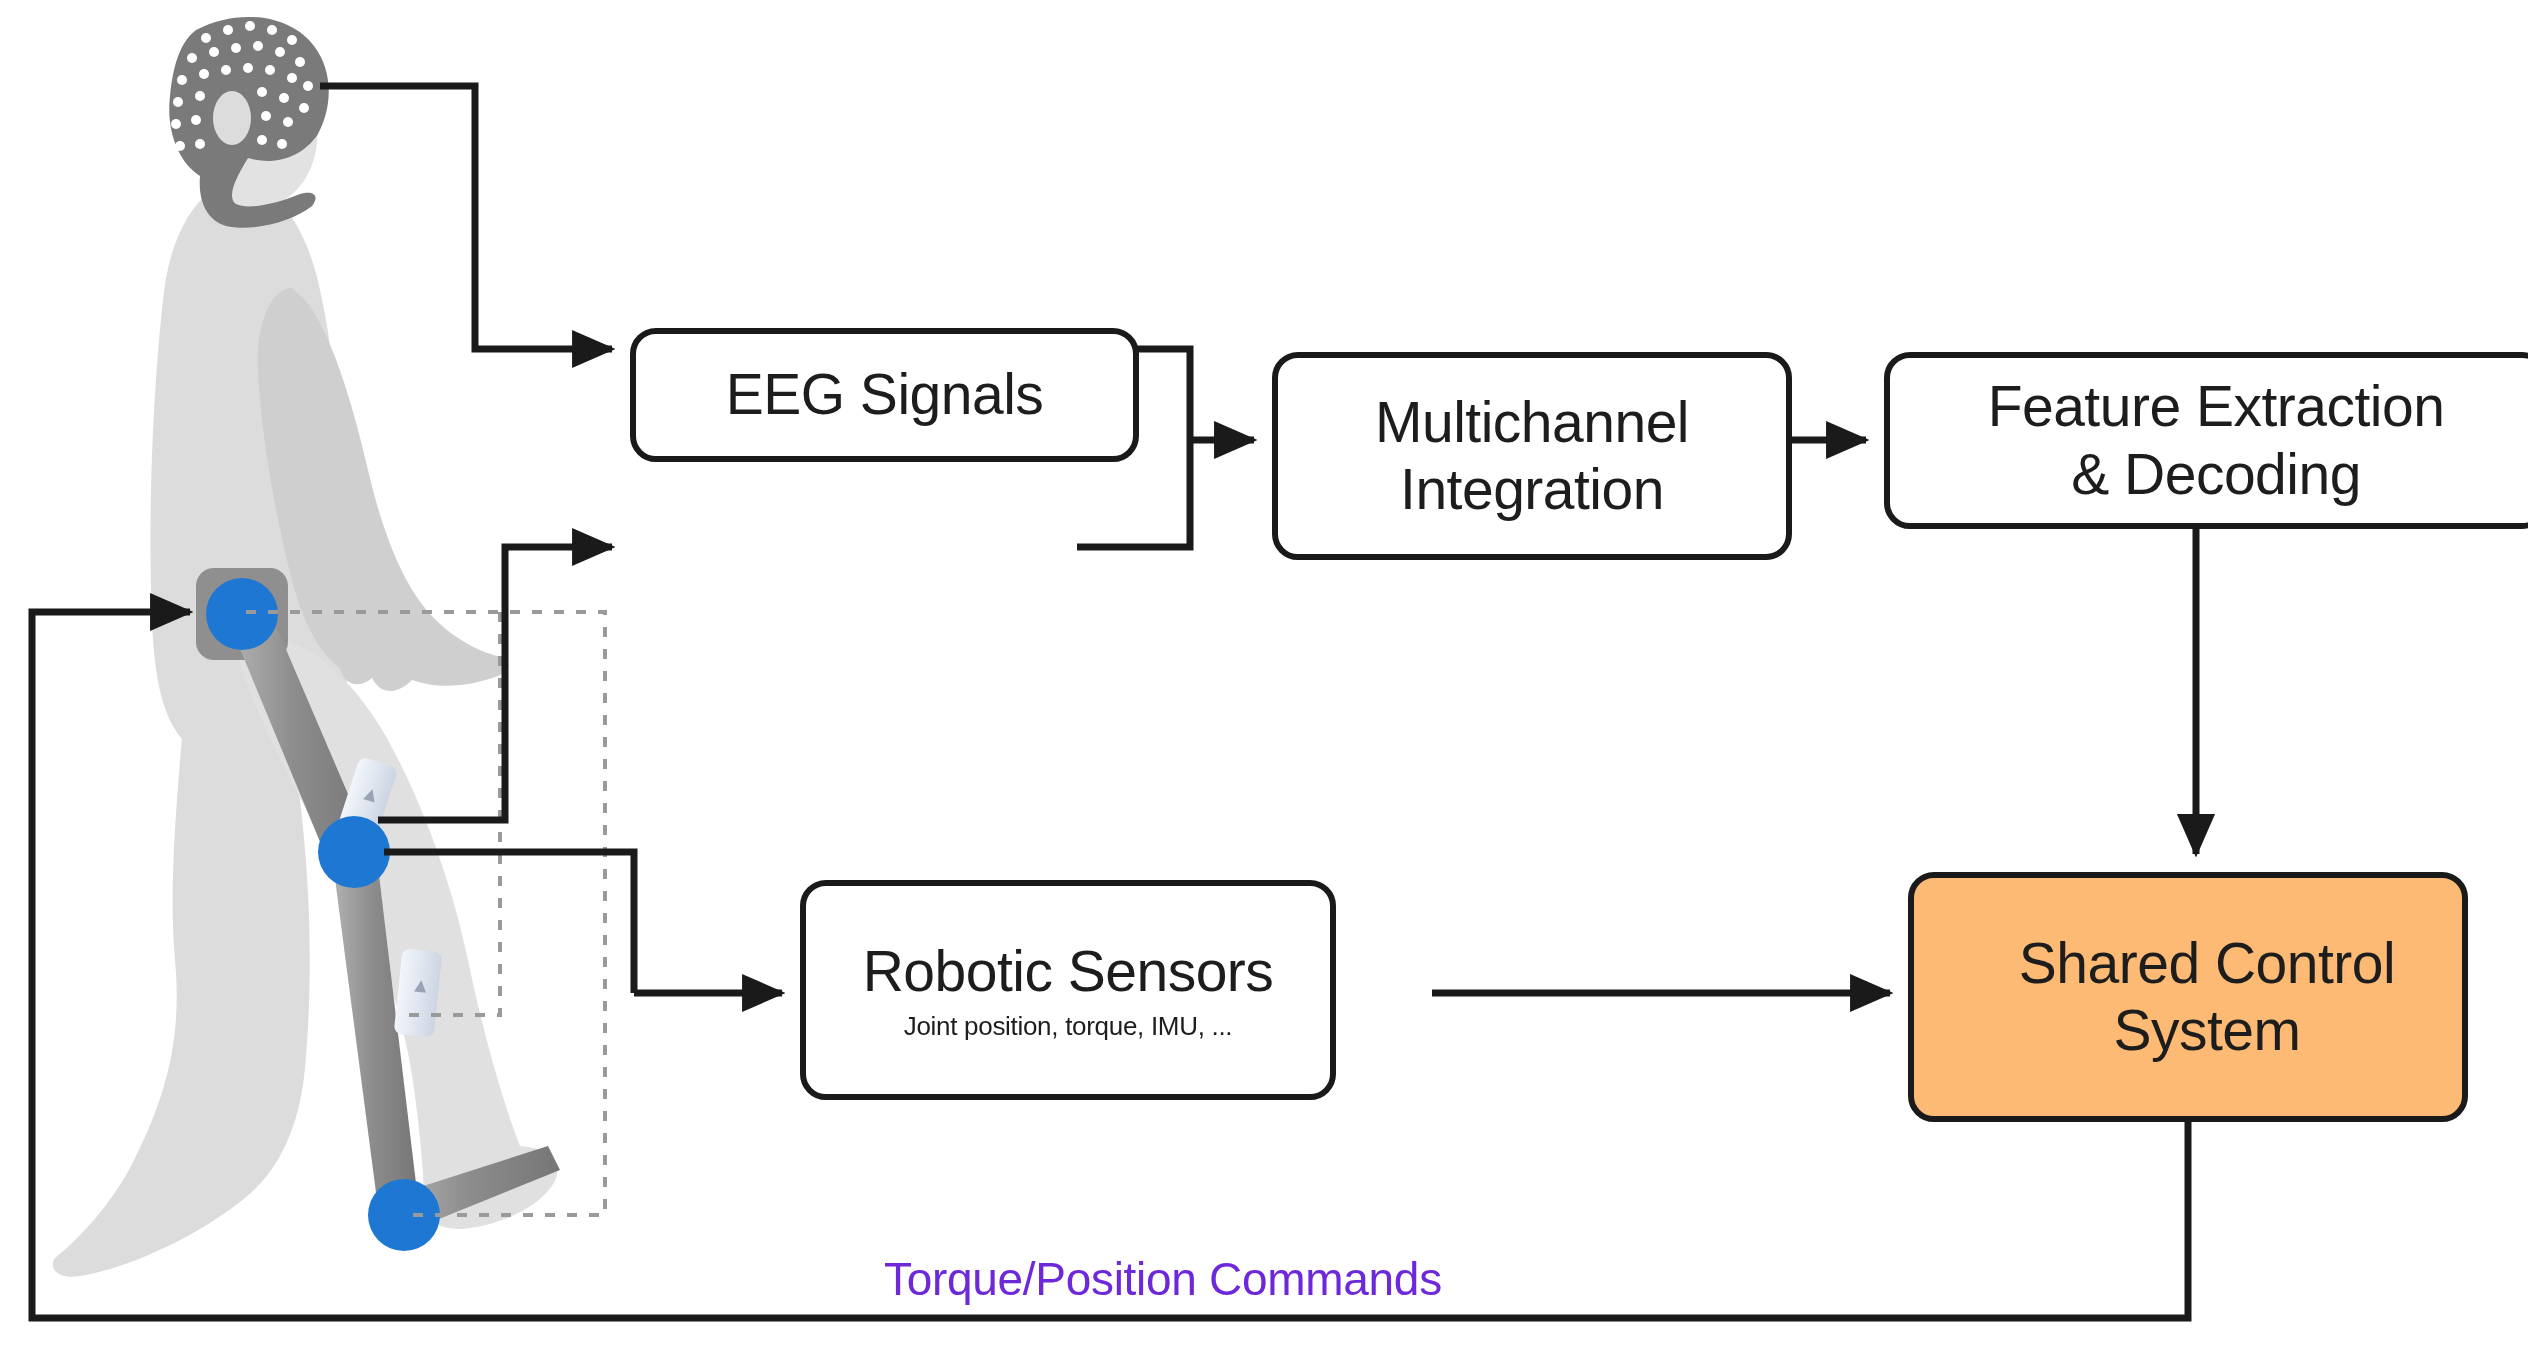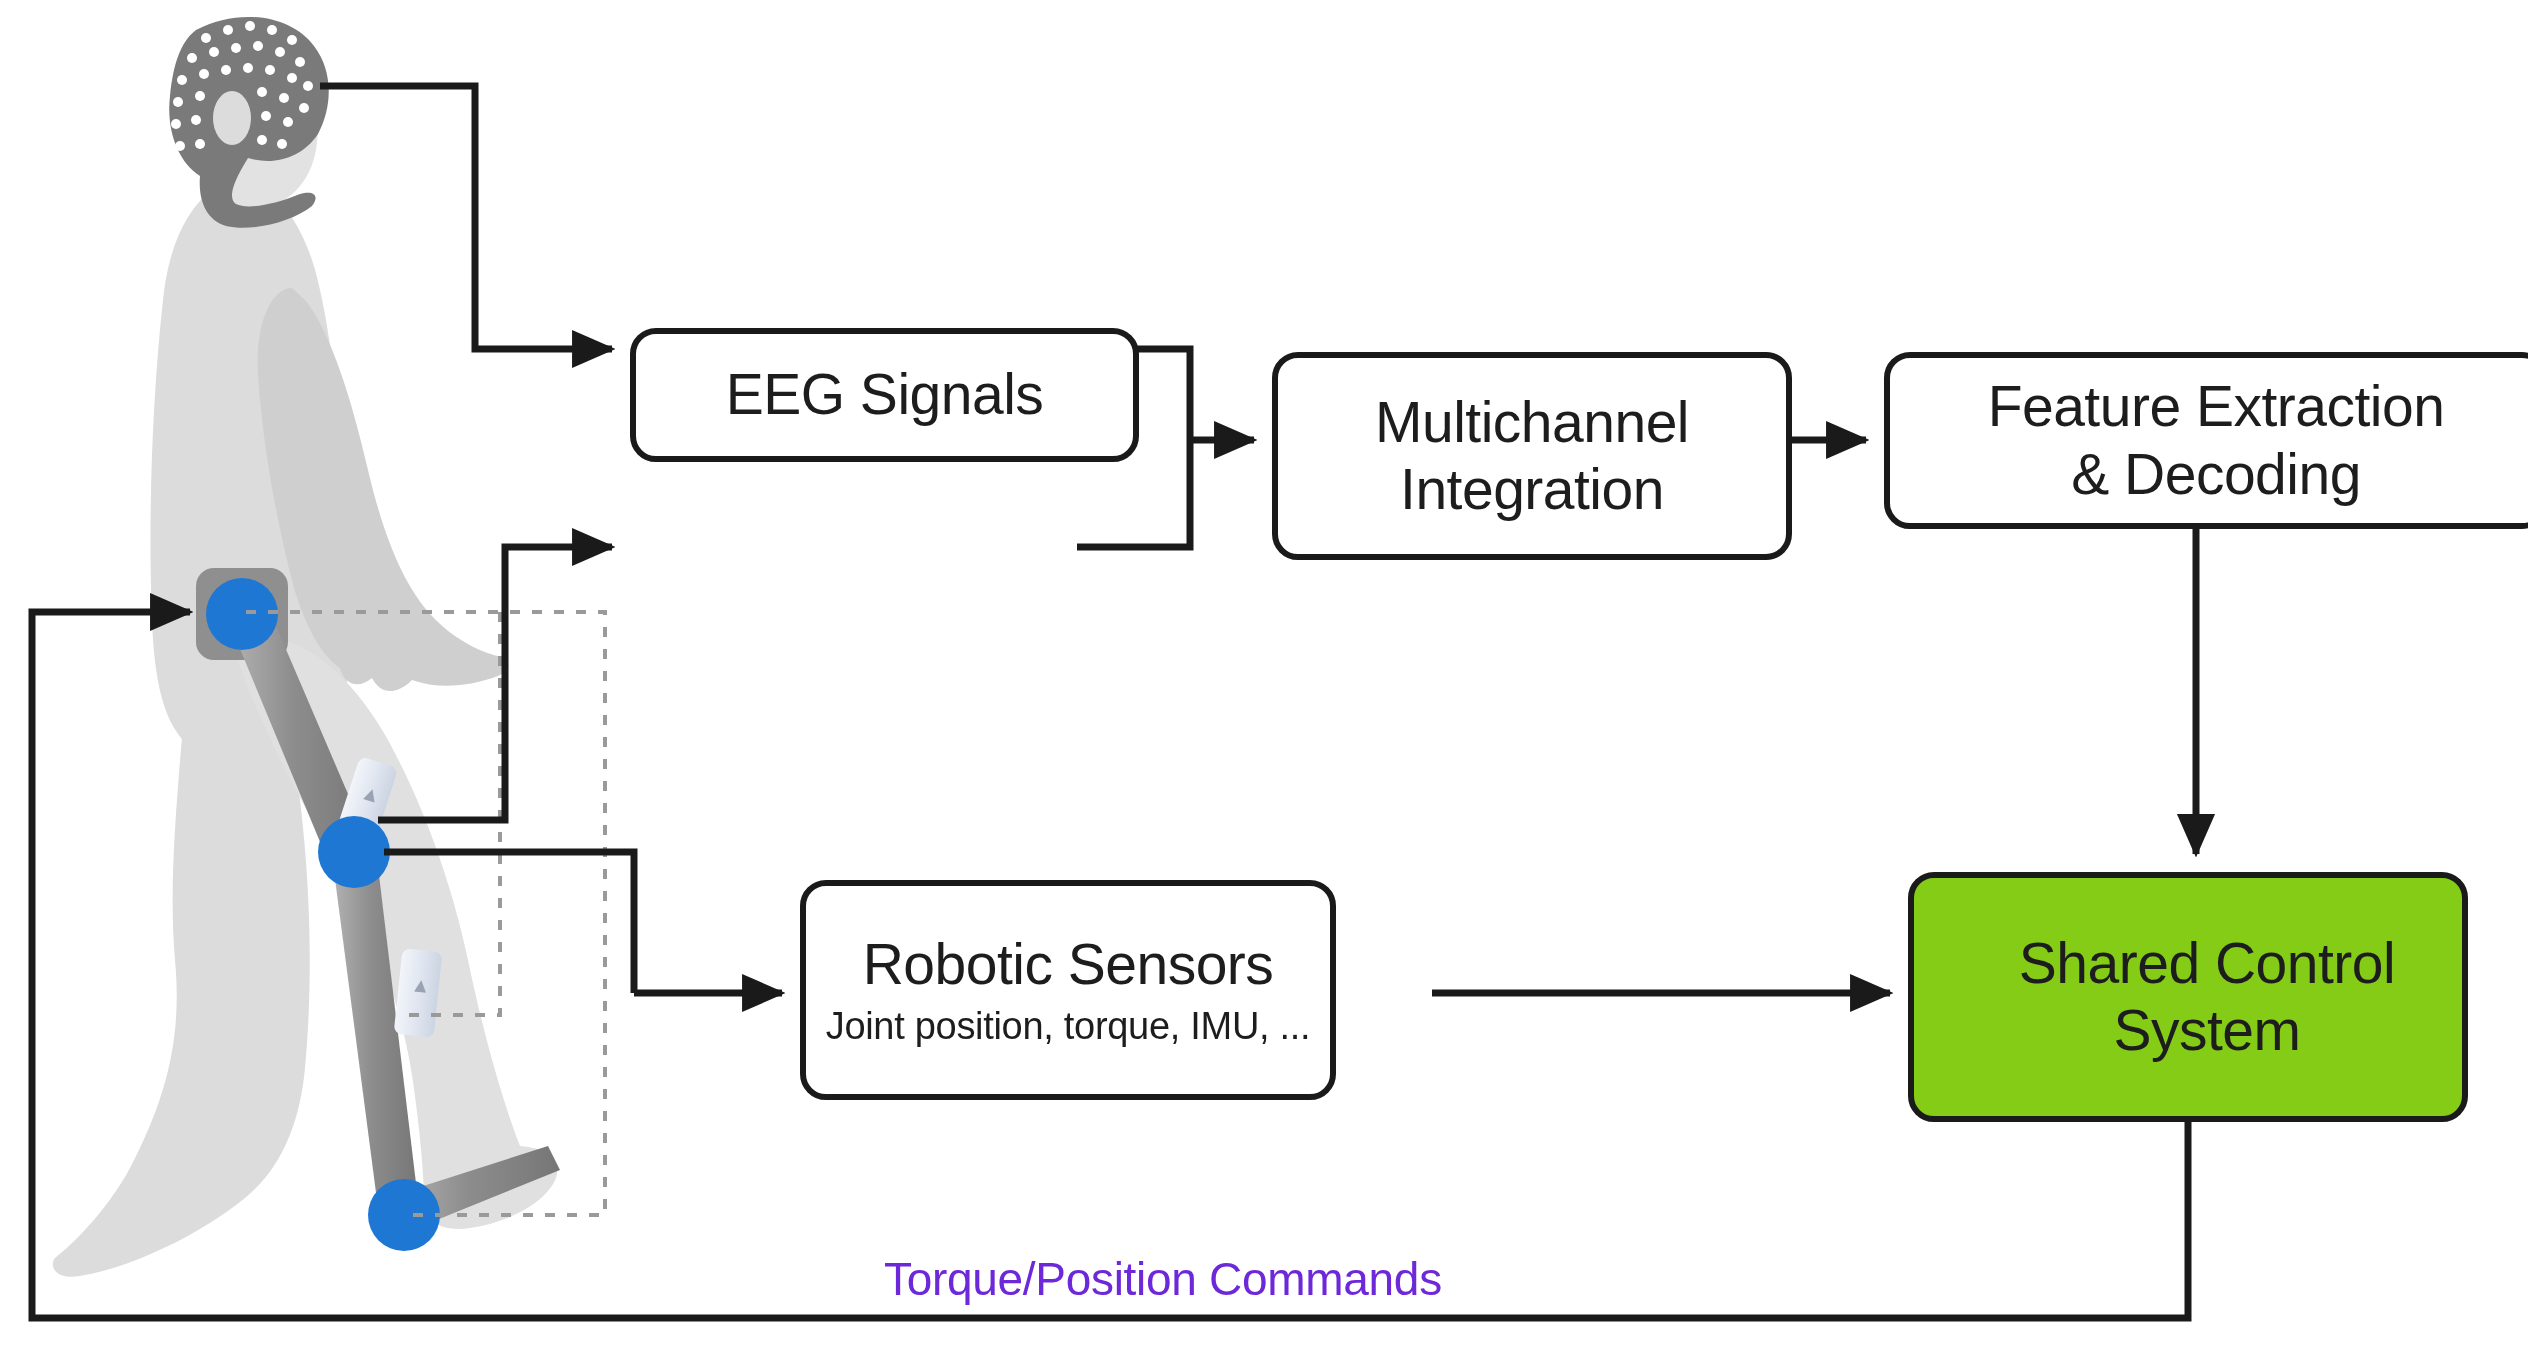--- a/index.html
+++ b/index.html
@@ -32,30 +32,30 @@
     background: #ffffff;
     display: flex;
     flex-direction: column;
     align-items: center;
     justify-content: center;
     text-align: center;
     color: #1d1d1d;
     line-height: 1.18;
   }
   .node-box.shaded {
-    background: #84cc16;
+    background: #fdba74;
     padding-left: 38px;
   }
   .node-title {
     font-size: 57px;
     letter-spacing: -0.5px;
     white-space: pre-line;
   }
   .node-sub {
-    font-size: 38px;
+    font-size: 26px;
     margin-top: 6px;
     letter-spacing: -0.3px;
   }
   #box-eeg  { left: 630px;  top: 282px;  width: 509px; height: 134px; margin-top: 46px; }
   #box-emg  { left: 630px;  top: 480px;  width: 447px; height: 134px; }
   #box-mci  { left: 1272px; top: 352px;  width: 520px; height: 208px; }
   #box-fed  { left: 1884px; top: 352px;  width: 664px; height: 177px; }
   #box-rob  { left: 800px;  top: 880px;  width: 536px; height: 220px; }
   #box-scs  { left: 1908px; top: 872px;  width: 560px; height: 250px; }
 

